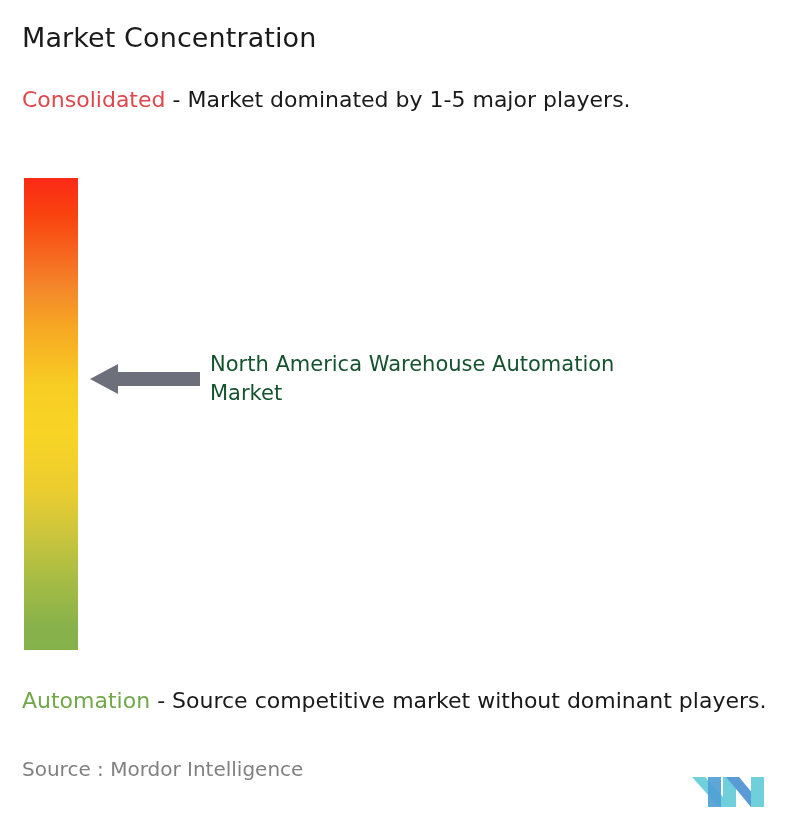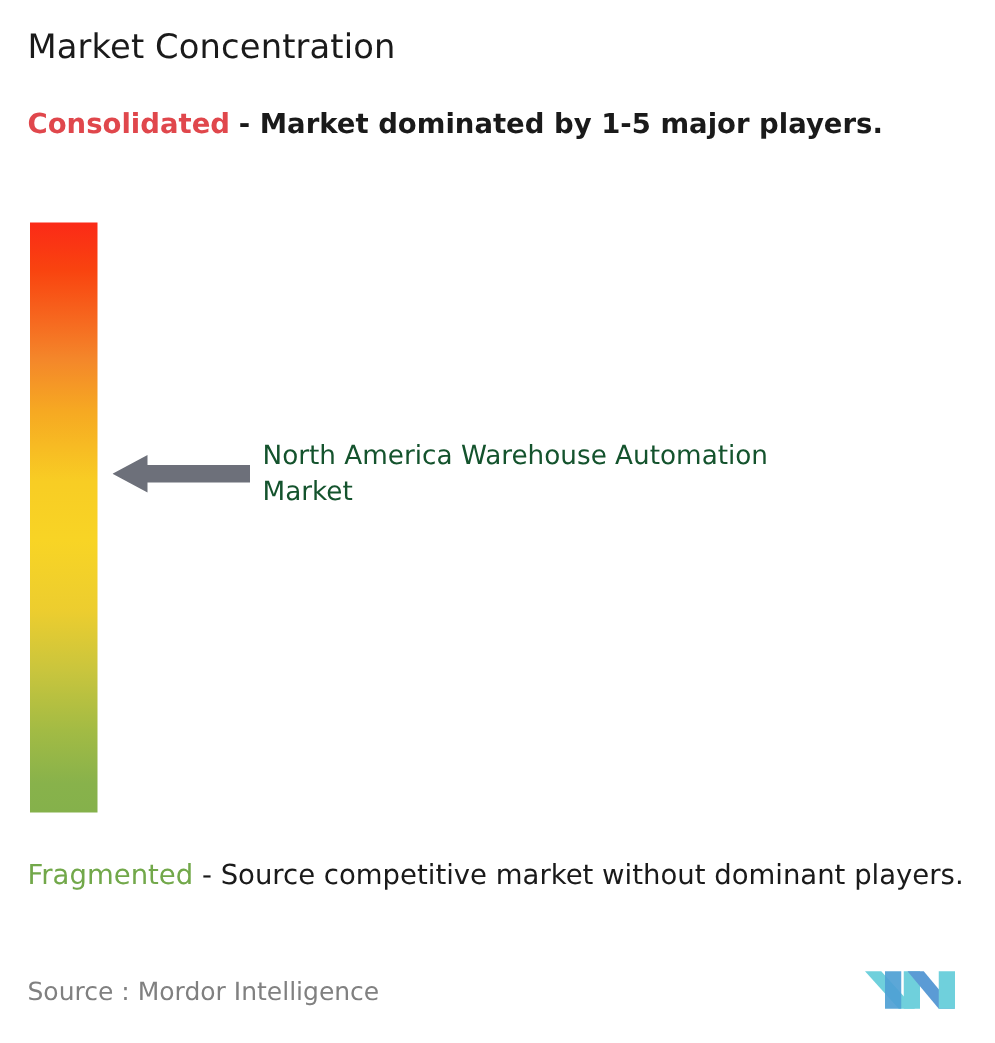--- a/index.html
+++ b/index.html
@@ -30,21 +30,21 @@
   }
 
   #consolidated-line {
     position: absolute;
     left: 22px;
     top: 85px;
     width: 740px;
     font-size: 22px;
     line-height: 29px;
     color: #1a1a1a;
-    font-weight: 700;
+    font-weight: 400;
   }
   #consolidated-line .kw-consolidated {
     color: #e0474c;
   }
   .kw-gap { display: inline-block; width: 7px; }
 
   #gradient-bar {
     position: absolute;
     left: 24px;
     top: 178px;
@@ -97,21 +97,21 @@
     color: #1a1a1a;
     font-weight: 400;
   }
   #fragmented-line .kw-fragmented {
     color: #72a84a;
   }
 
   #source-line {
     position: absolute;
     left: 22px;
-    top: 780px;
+    top: 756px;
     font-size: 20px;
     line-height: 26px;
     color: #808080;
     font-weight: 400;
     white-space: nowrap;
   }
 
   #brand-logo {
     position: absolute;
     left: 692px;
@@ -131,21 +131,21 @@
 
 <div id="gradient-bar"></div>
 
 <svg id="arrow-pointer" viewBox="0 0 110 32" xmlns="http://www.w3.org/2000/svg">
   <polygon points="0,16 28,1 28,9 110,9 110,23 28,23 28,31" fill="#6d707a"></polygon>
 </svg>
 
 <div id="market-label">North America Warehouse Automation Market</div>
 
 <div id="fragmented-line">
-  <span class="kw-fragmented">Fragmented</span><span class="kw-gap"></span><span>- Source competitive market without dominant players.</span>
+  <span class="kw-fragmented">Automation</span><span class="kw-gap"></span><span>- Source competitive market without dominant players.</span>
 </div>
 
 <div id="source-line">
   <span>Source :</span>
   <span>Mordor Intelligence</span>
 </div>
 
 <svg id="brand-logo" viewBox="0 0 72 42" xmlns="http://www.w3.org/2000/svg">
   <polygon points="0,6 13,6 40,36 27,36" fill="#6fd0dc"></polygon>
   <polygon points="16,6 29,6 29,36 16,36" fill="#4e9fd4" opacity="0.92"></polygon>

